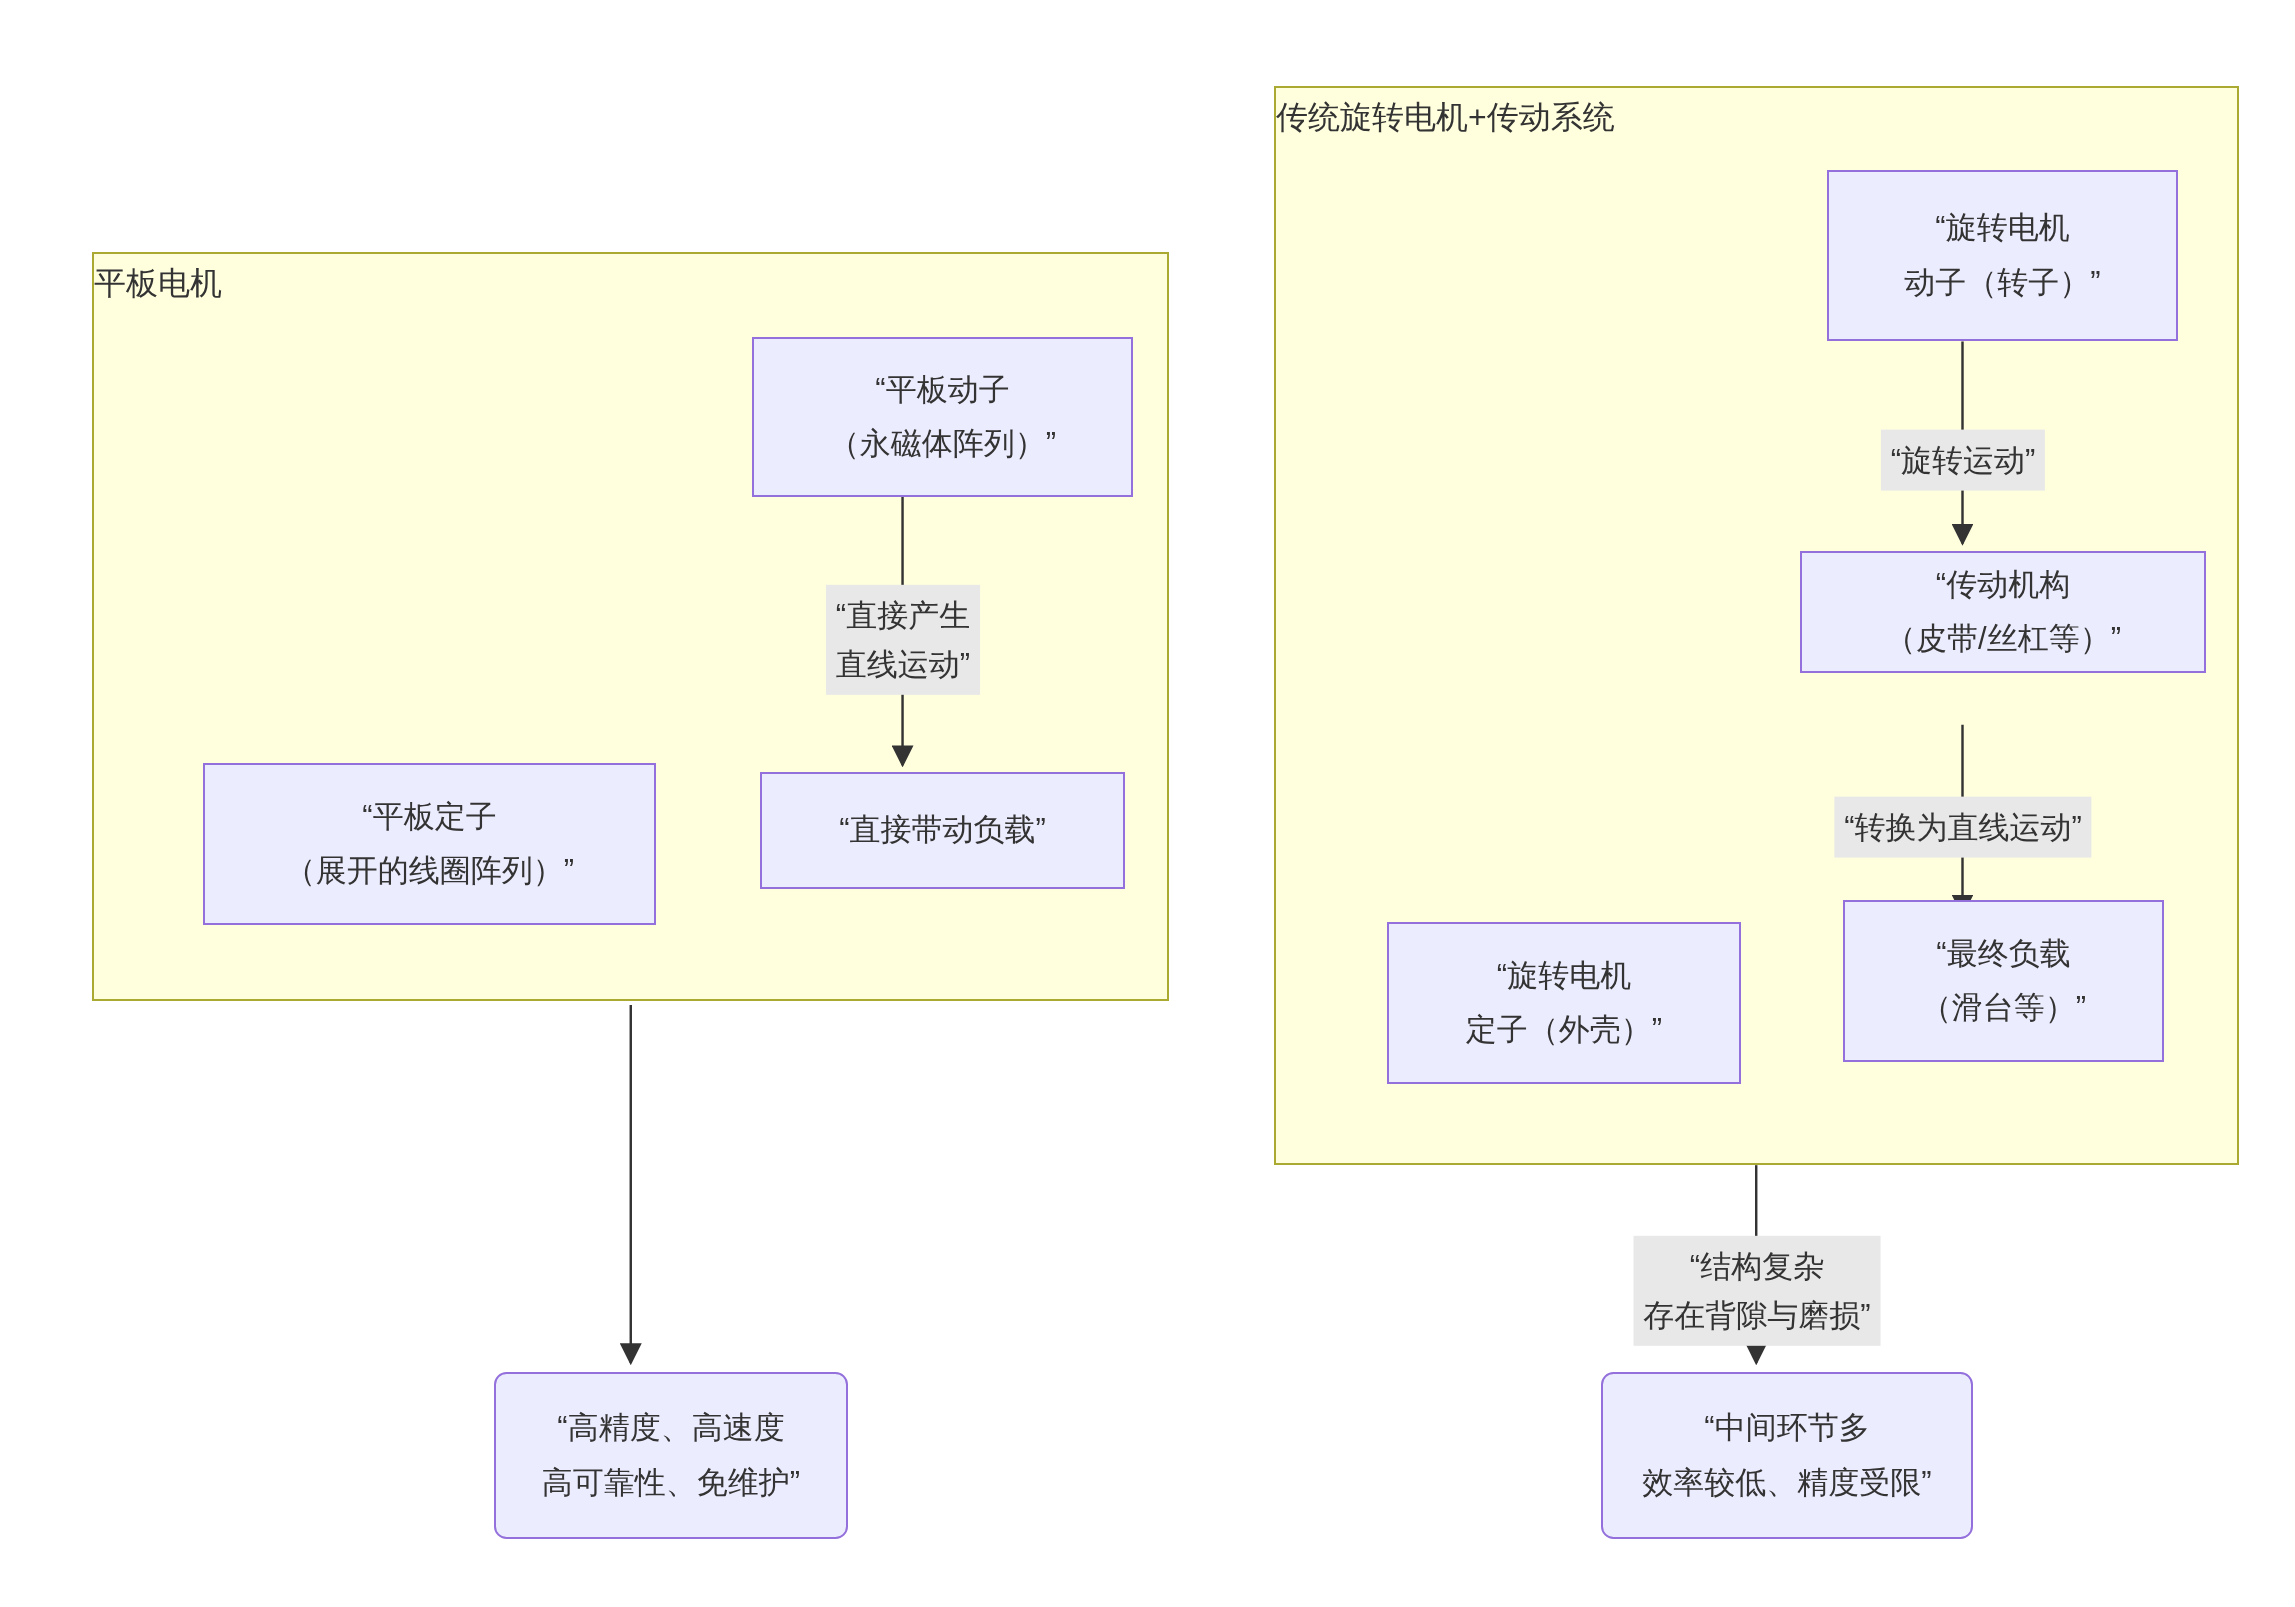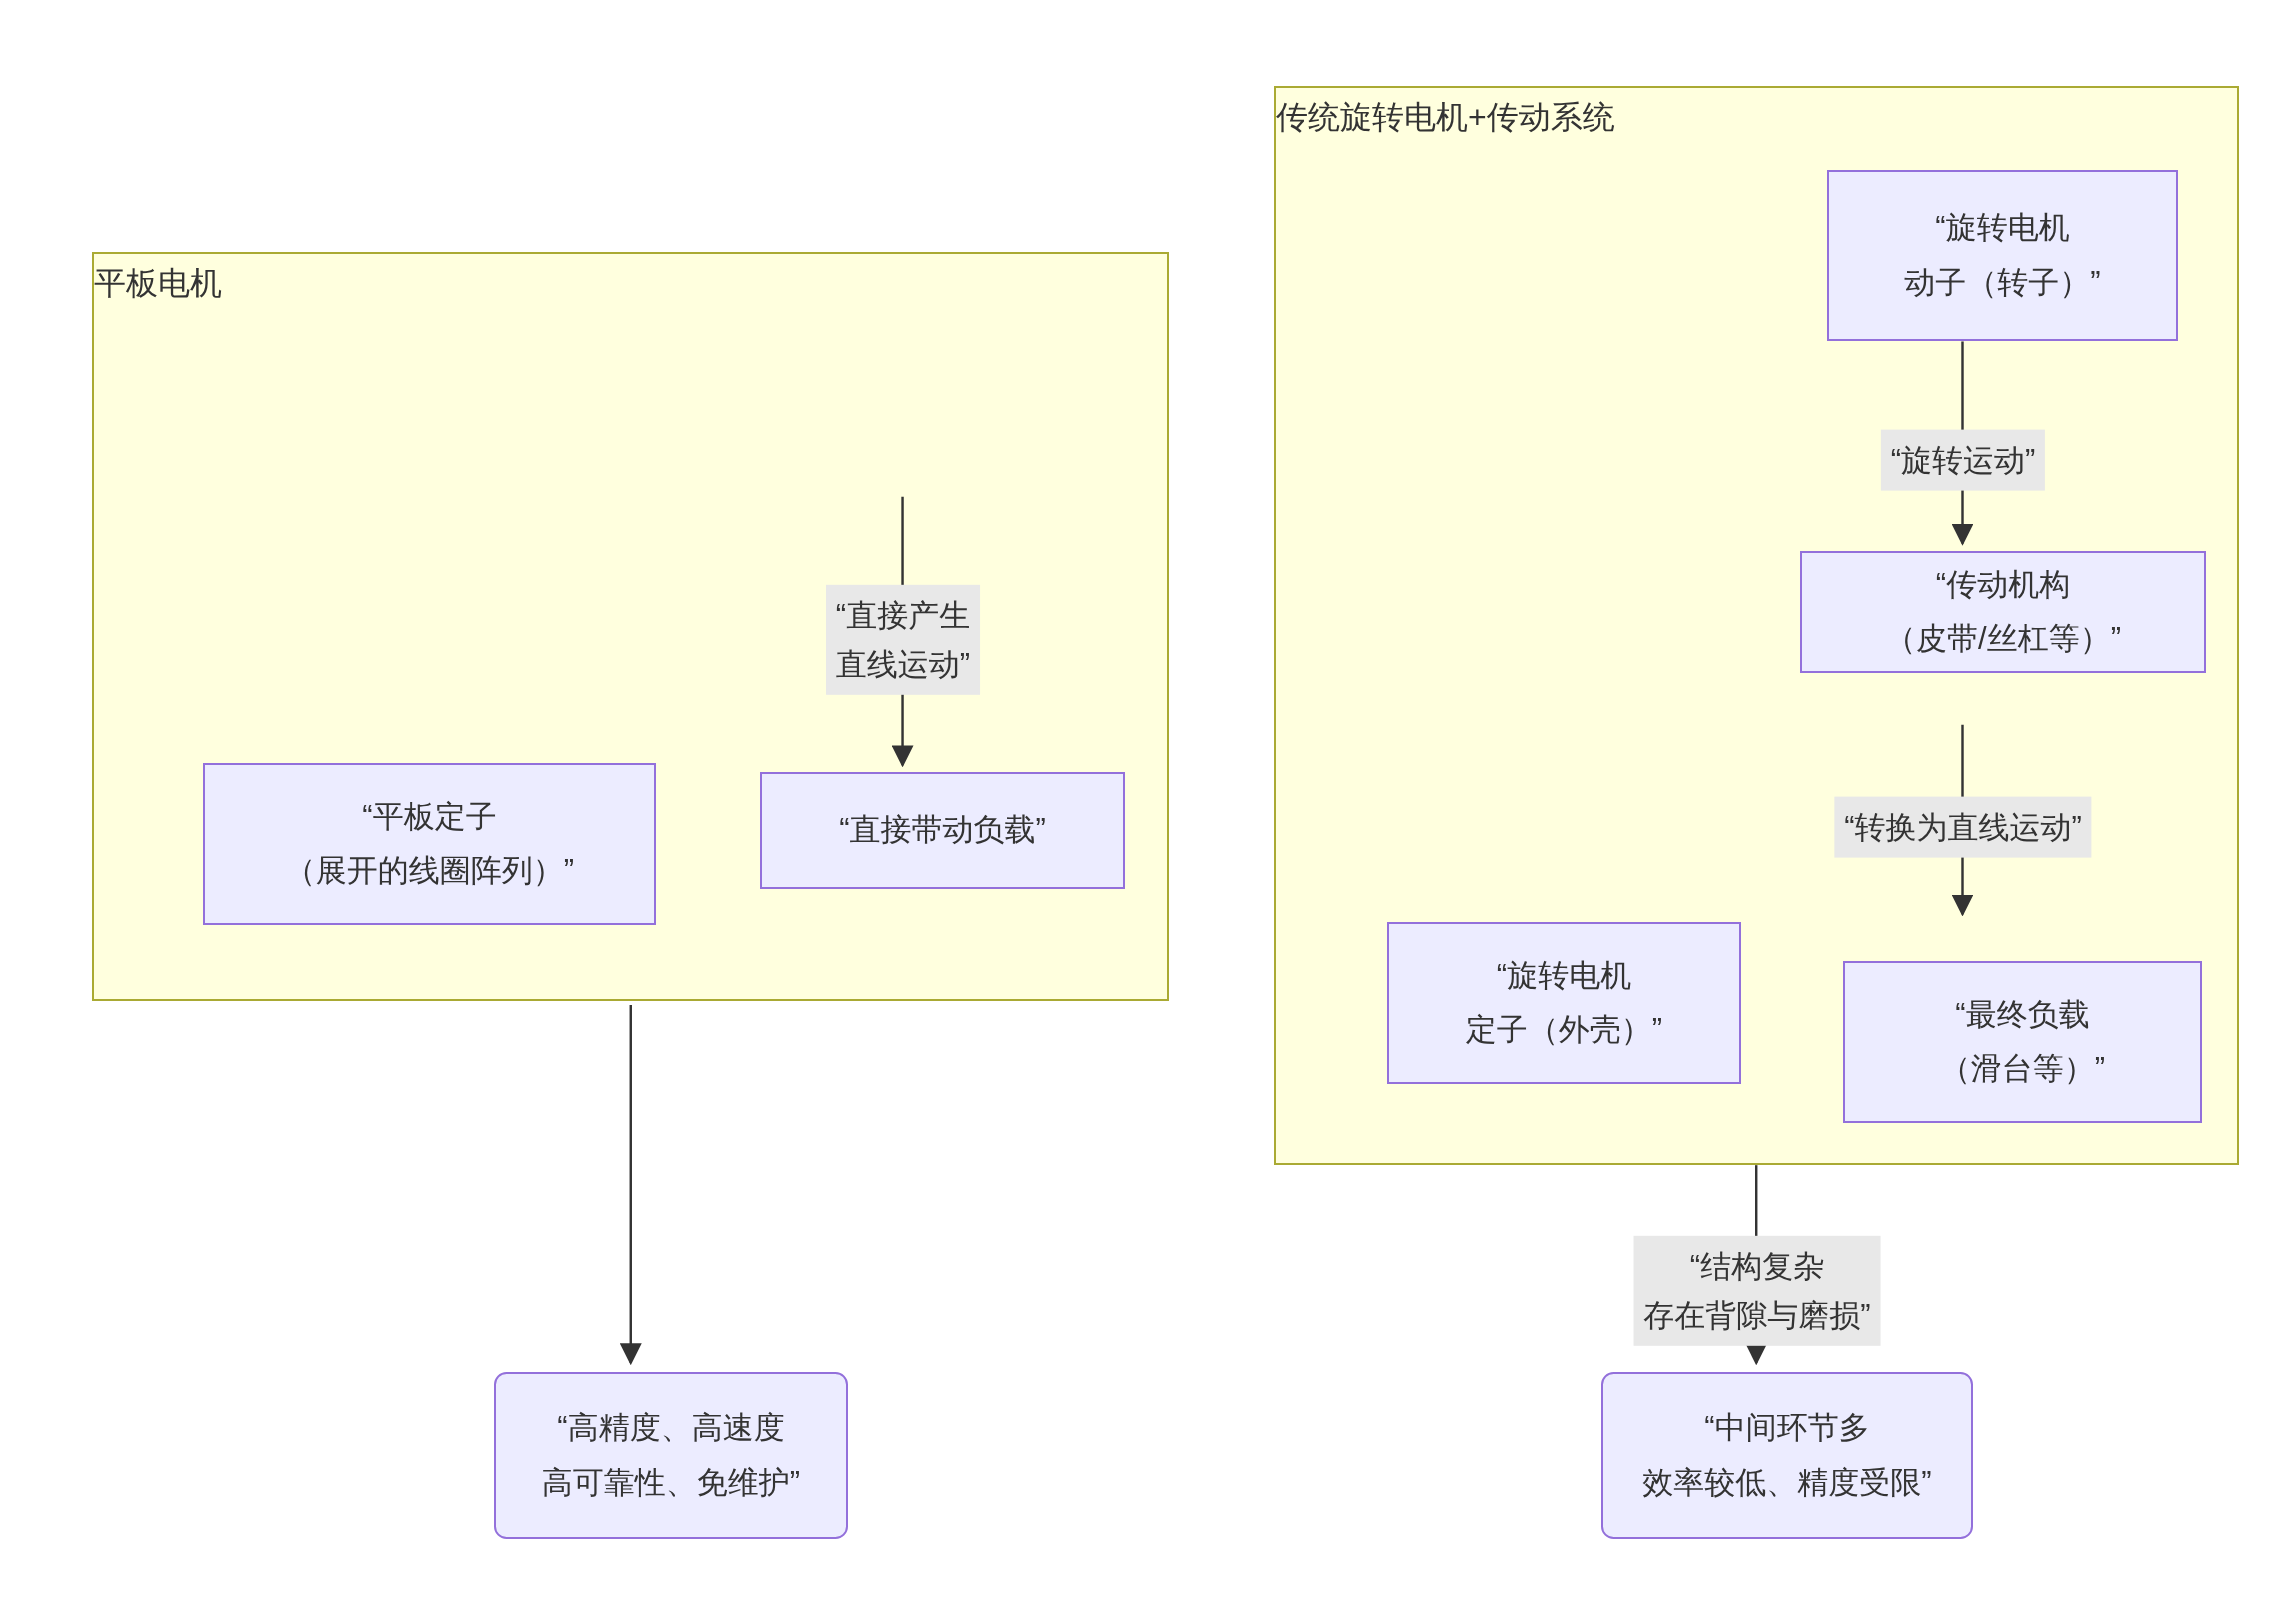--- a/index.html
+++ b/index.html
@@ -68,39 +68,41 @@
         <path d="M0,0 L10,5 L0,10 z" fill="#333333"></path>
       </marker>
     </defs>
     <line x1="1295" y1="713" x2="1295" y2="1098" marker-end="url(#arrow)"></line>
     <line x1="905" y1="1442" x2="905" y2="1956" marker-end="url(#arrow)"></line>
     <line x1="2816" y1="490" x2="2816" y2="780" marker-end="url(#arrow)"></line>
     <line x1="2816" y1="1040" x2="2816" y2="1312" marker-end="url(#arrow)"></line>
     <line x1="2520" y1="1672" x2="2520" y2="1956" marker-end="url(#arrow)"></line>
   </svg>
 
+  <div class="node" style="left:712px;top:337px;width:381px;height:160px;">“平板动子
+（永磁体阵列）”</div>
 
   <div class="node" style="left:163px;top:763px;width:453px;height:162px;">“平板定子
 （展开的线圈阵列）”</div>
 
   <div class="node" style="left:720px;top:772px;width:365px;height:117px;">“直接带动负载”</div>
 
   <div class="node rounded" style="left:454px;top:1372px;width:354px;height:167px;">“高精度、高速度
 高可靠性、免维护”</div>
 
   <div class="node" style="left:1787px;top:170px;width:351px;height:171px;">“旋转电机
 动子（转子）”</div>
 
   <div class="node" style="left:1760px;top:551px;width:406px;height:122px;">“传动机构
 （皮带/丝杠等）”</div>
 
   <div class="node" style="left:1347px;top:922px;width:354px;height:162px;">“旋转电机
 定子（外壳）”</div>
 
-  <div class="node" style="left:1803px;top:961px;width:359px;height:162px;">“最终负载
+  <div class="node" style="left:1803px;top:900px;width:321px;height:162px;">“最终负载
 （滑台等）”</div>
 
   <div class="node rounded" style="left:1561px;top:1372px;width:372px;height:167px;">“中间环节多
 效率较低、精度受限”</div>
 
   <div class="edge-label" style="left:903px;top:622px;">“直接产生
 直线运动”</div>
 
 
   <div class="edge-label" style="left:1963px;top:442px;">“旋转运动”</div>

